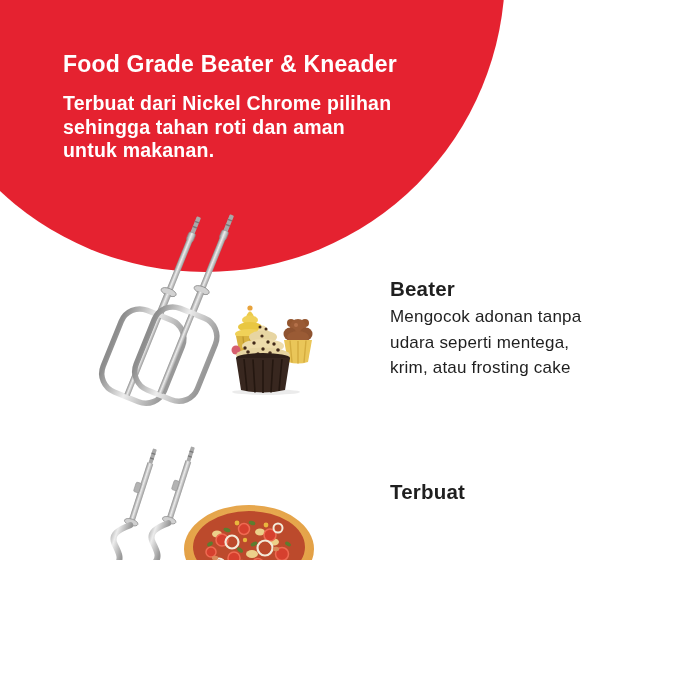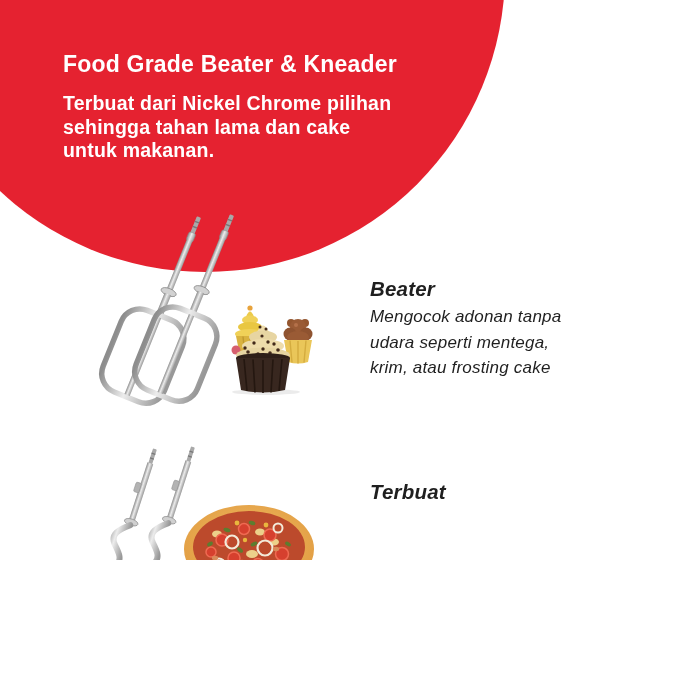--- a/index.html
+++ b/index.html
@@ -11,21 +11,21 @@
   .hero-circle{
     position:absolute;left:-95px;top:-328px;width:600px;height:600px;
     border-radius:50%;background:var(--accent_red,#e52230);
   }
   .hero-text{position:absolute;left:63px;top:50px;color:var(--text_light,#fff);}
   .hero-title{margin:0;font-size:23px;line-height:29px;font-weight:800;letter-spacing:.2px;}
   .hero-desc{
     margin:13px 0 0;font-size:19.5px;line-height:23.5px;font-weight:600;
     letter-spacing:.2px;white-space:pre-line;
   }
-  .info{position:absolute;left:370px;color:var(--text_dark,#1f1f1f);font-style:italic;}
+  .info{position:absolute;left:390px;color:var(--text_dark,#1f1f1f);}
   .info h2{margin:0;font-size:20.5px;line-height:26px;font-weight:800;letter-spacing:.2px;}
   .info p{margin:2px 0 0;font-size:17px;line-height:25.5px;font-weight:400;letter-spacing:.2px;white-space:pre-line;}
   #beater-info{top:276px;}
   #kneader-info{top:479px;}
   .fig{position:absolute;}
   #fig-beaters{left:70px;top:213px;width:210px;height:232px;}
   #fig-cupcakes{left:210px;top:296px;width:112px;height:100px;}
   #fig-hooks{left:45px;top:443px;width:200px;height:195px;}
   #fig-pizza{left:182px;top:502px;width:135px;height:100px;}
   .indicator{
@@ -36,21 +36,21 @@
 </head>
 <body>
 
 <div class="canvas">
 
   <div class="hero-circle"></div>
 
   <div class="hero-text">
     <h1 class="hero-title">Food Grade Beater &amp; Kneader</h1>
     <p class="hero-desc">Terbuat dari Nickel Chrome pilihan
-sehingga tahan lama dan cake
+sehingga tahan roti dan aman
 untuk makanan.</p>
   </div>
 
   <svg id="fig-beaters" class="fig" viewBox="0 0 210 232">
     <defs>
       <linearGradient id="chrA" x1="0" y1="0" x2="1" y2="0">
         <stop offset="0" stop-color="#8d8d8d"></stop>
         <stop offset="0.45" stop-color="#ececec"></stop>
         <stop offset="1" stop-color="#989898"></stop>
       </linearGradient>

